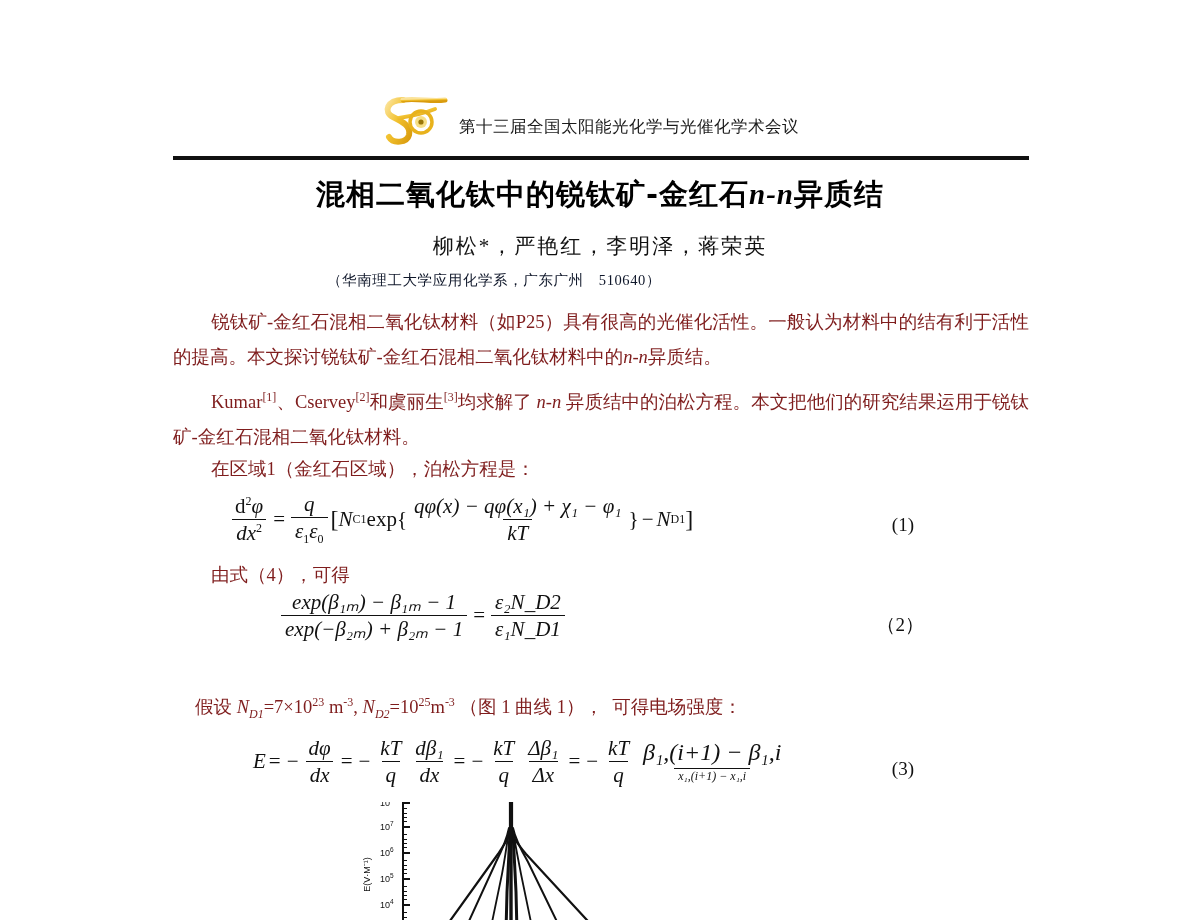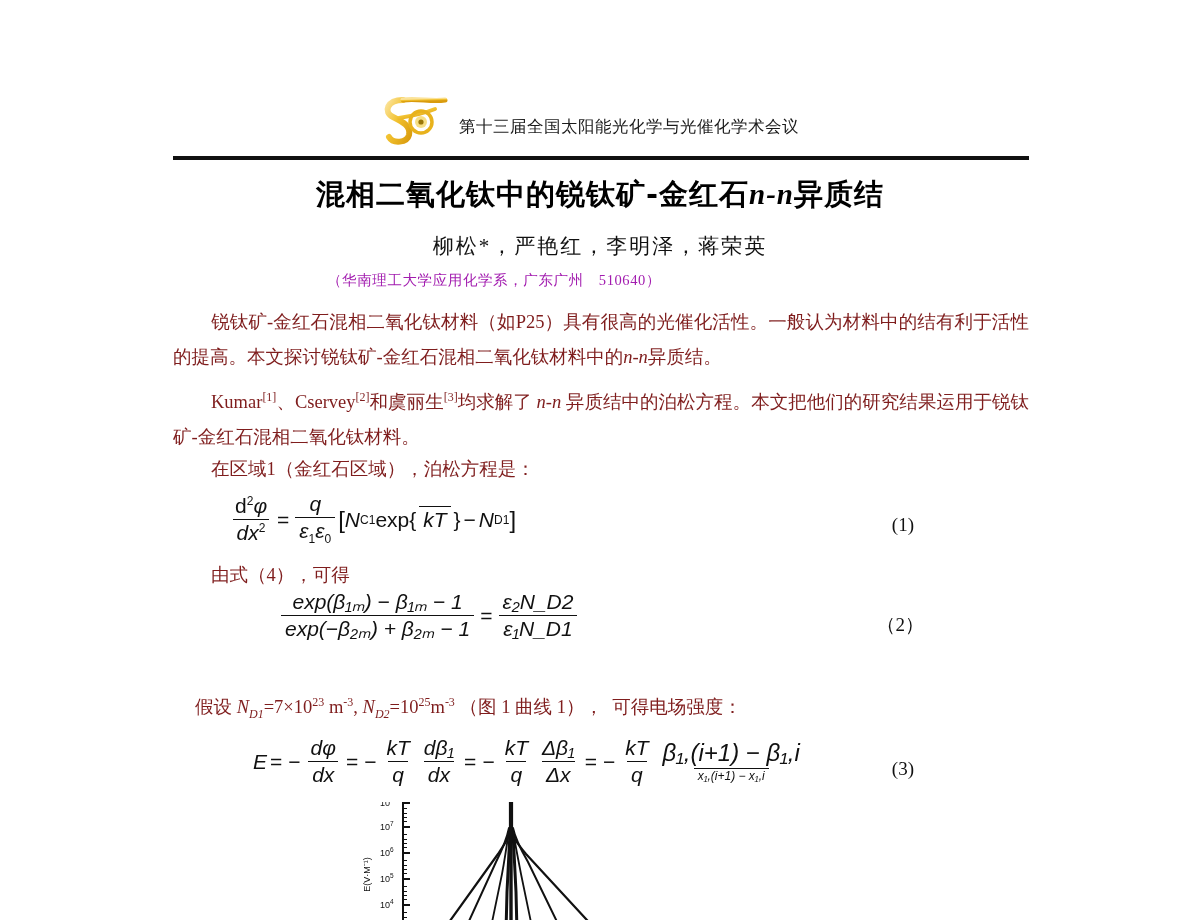--- a/index.html
+++ b/index.html
@@ -87,21 +87,21 @@
     color: #111;
   }
   .affiliation {
     position: absolute;
     left: 0;
     top: 259px;
     width: 988px;
     text-align: center;
     font-size: 14.5px;
     letter-spacing: 0.6px;
-    color: #a21caf;
+    color: #0f172a;
   }
 
   
   .body-text {
     position: absolute;
     left: 173px;
     width: 856px;
     font-size: 18.5px;
     line-height: 35px;
     text-align: justify;
@@ -119,21 +119,21 @@
 
   
   .eqrow {
     position: absolute;
     left: 173px;
     width: 856px;
     height: 70px;
   }
   .eq-body {
     position: absolute;
-    font-family: Liberation Sans, sans-serif;
+    font-family: Liberation Serif, serif;
     font-size: 21px;
     color: #111;
     white-space: nowrap;
     display: flex;
     align-items: center;
   }
   .eq-num {
     position: absolute;
     right: 115px;
     top: 50%;
@@ -291,20 +291,21 @@
         <span class="nume it-v">q</span>
         <span class="deno">
           <span class="it-v">ε</span><sub class="num">1</sub><span class="it-v">ε</span><sub class="num">0</sub>
         </span>
       </span>
       <span class="big">[</span>
       <span class="it-v">N</span>
         <sub class="num">C1</sub>
       <span>exp{</span>
       <span class="frac">
+        <span class="nume it-v">qφ(x) − qφ(x₁) + χ₁ − φ₁</span>
         <span class="deno it-v">kT</span>
       </span>
       <span>}</span>
       <span class="op">−</span>
       <span class="it-v">N</span>
         <sub class="num">D1</sub>
       <span class="big">]</span>
     </div>
     <div class="eq-num">(1)</div>
   </div>

